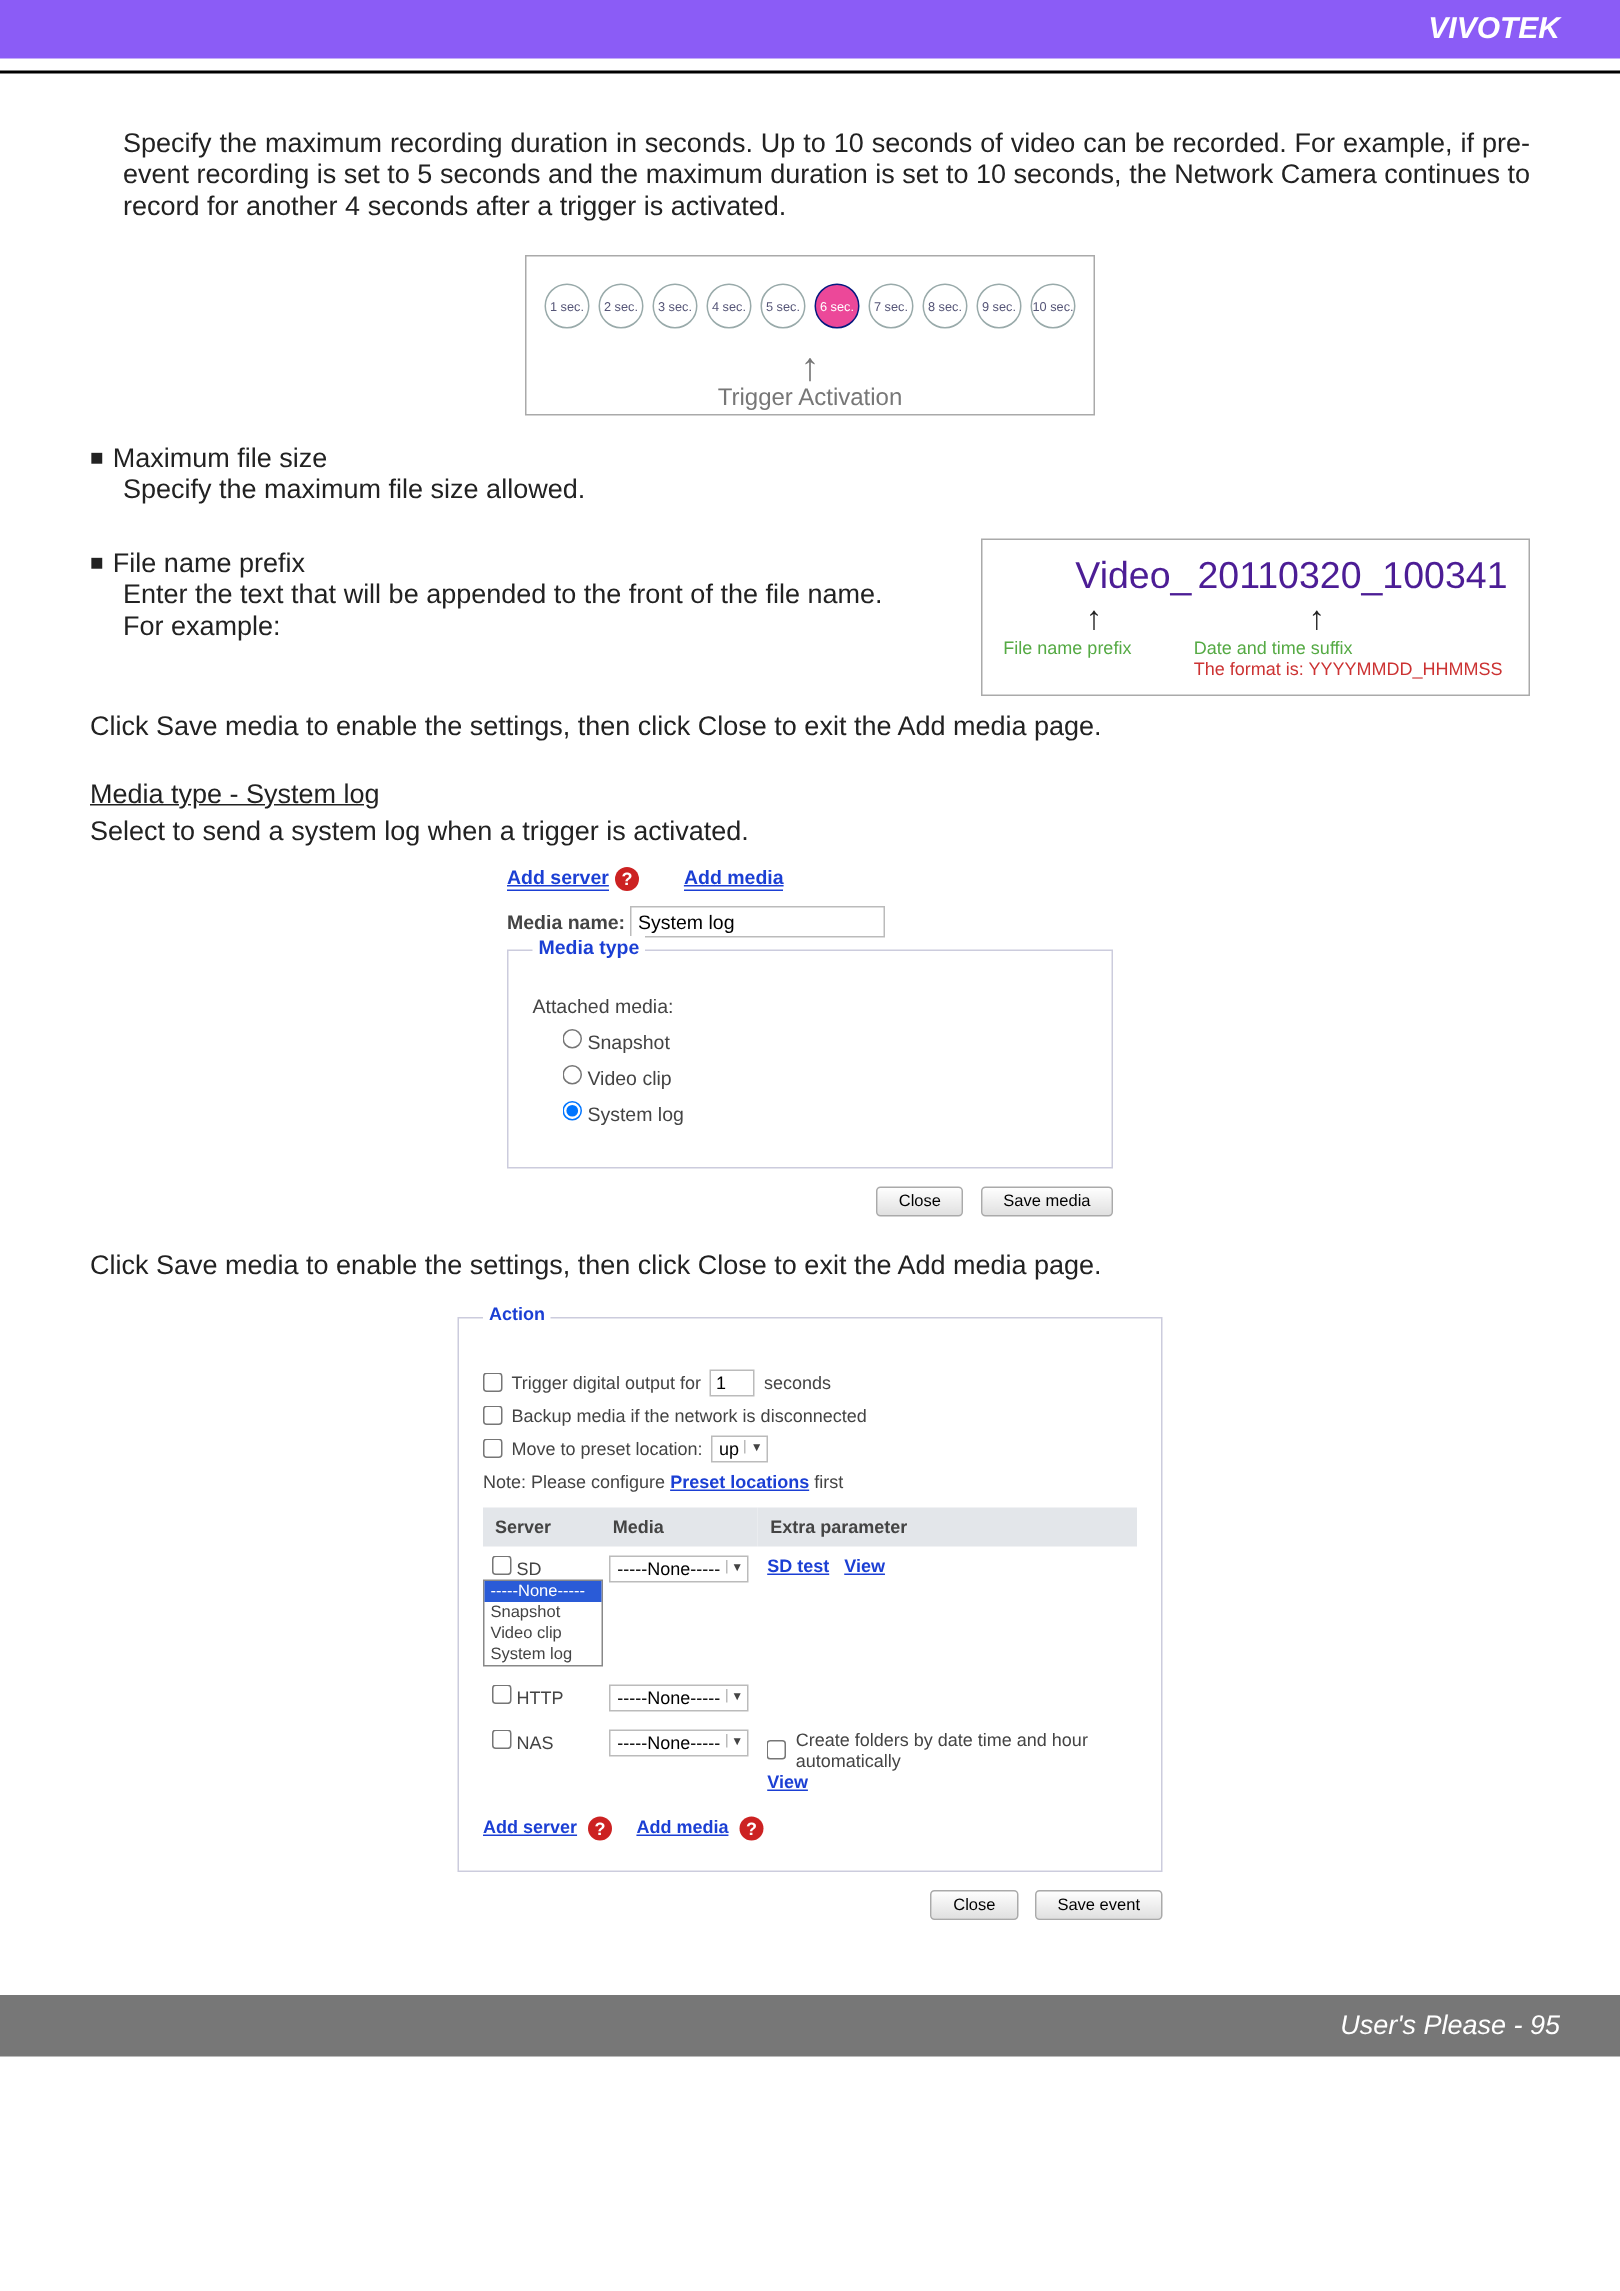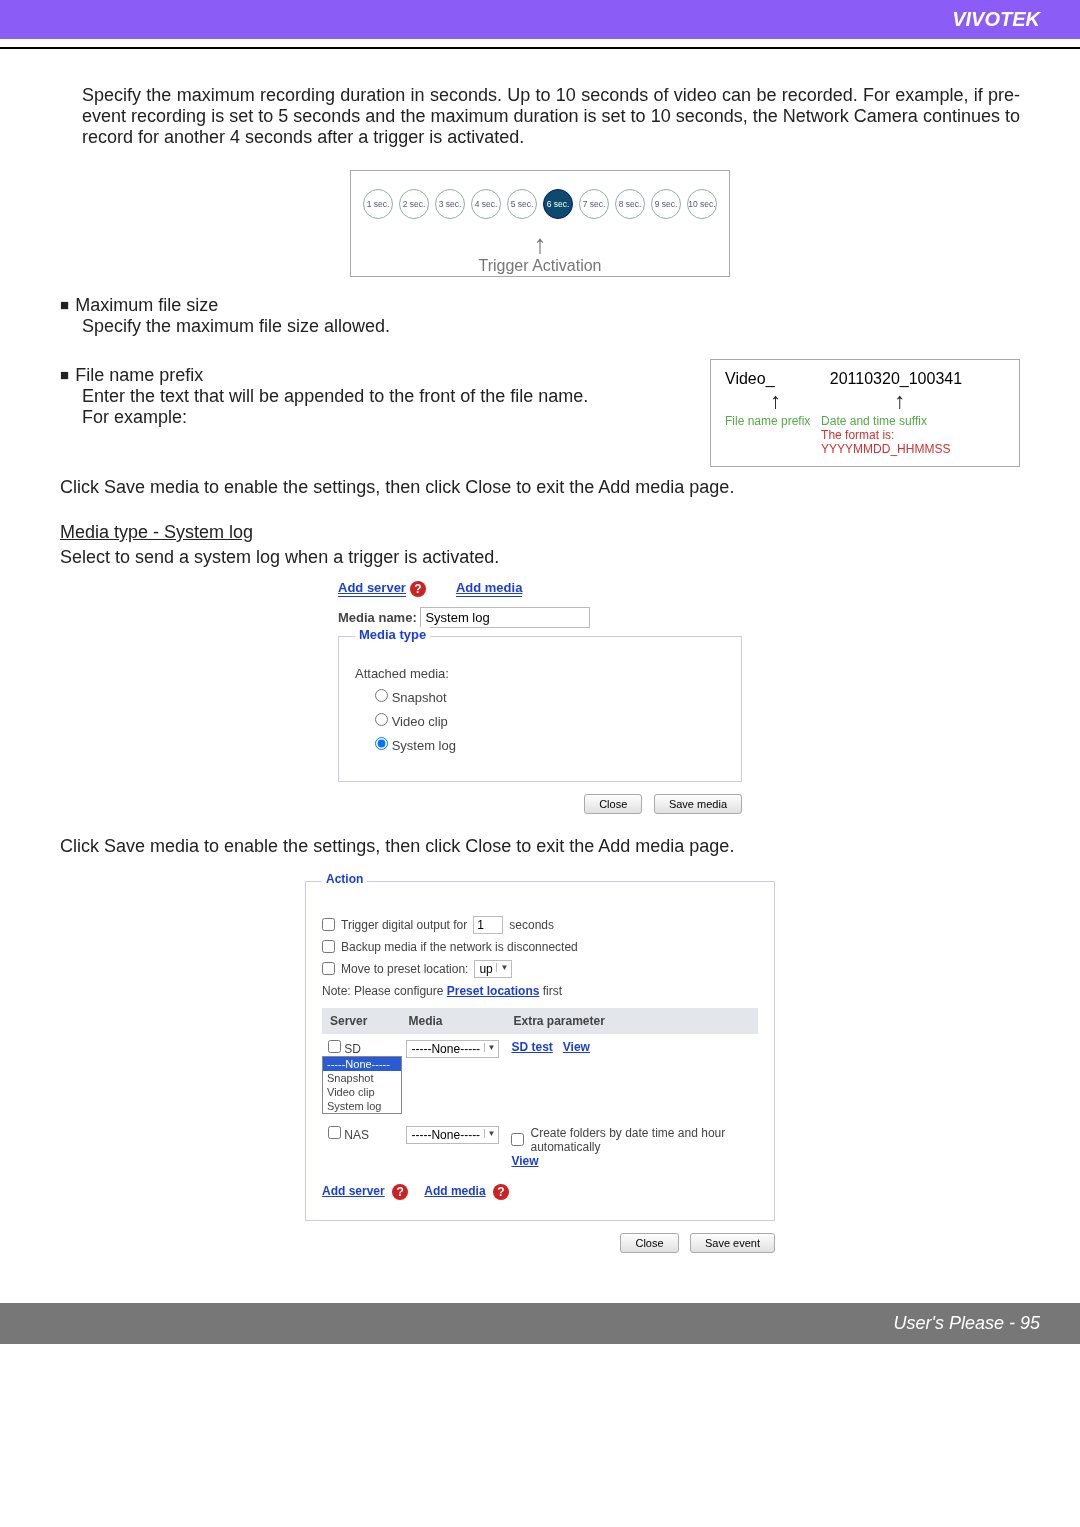--- a/index.html
+++ b/index.html
@@ -65,45 +65,46 @@
     border: 1px solid #9aa;
     background: #fff;
     color: #557;
     font-size: 8.5px;
     display: flex;
     align-items: center;
     justify-content: center;
     white-space: nowrap;
   }
   .sec-btn.active {
-    background: #0c4a6e;
+    background: #ec4899;
     color: #fff;
     border-color: #05197f;
   }
   .up-arrow {
     font-size: 26px;
     line-height: 1;
   }
   
   .fname-diagram-row {
     display: flex;
     align-items: flex-start;
     gap: 28px;
   }
   .fname-diagram {
     flex: 0 0 310px;
     border: 1px solid #aaa;
     padding: 10px 14px 10px 14px;
     font-size: 15px;
   }
   .fname-sample {
-    color: #000000;
-    font-size: 16px;
+    color: #4c1d95;
+    font-size: 25px;
     display: flex;
     gap: 4px;
+    margin-left: 48px;
   }
   .fname-arrows {
     display: flex;
     gap: 4px;
     text-align: center;
   }
   .fname-arrows > div { width: 50%; font-size: 22px; }
   .fname-labels {
     display: flex;
     gap: 6px;
@@ -360,20 +361,25 @@
             <td><input type="checkbox" style=""> <span>Email</span></td>
             <td style="height:24px"></td>
               <td></td>
           </tr>
           <tr>
             <td><input type="checkbox" style=""> <span>FTP</span></td>
             <td style="height:24px"></td>
               <td></td>
           </tr>
           <tr>
+            <td><input type="checkbox" style=""> <span>HTTP</span></td>
+            <td><span class="sel-wrap"><select class="sel"><option>-----None-----</option></select></span></td>
+            <td></td>
+          </tr>
+          <tr>
             <td><input type="checkbox" style=""> <span>NAS</span></td>
             <td><span class="sel-wrap"><select class="sel"><option>-----None-----</option></select></span></td>
             <td>
               <div class="check-row" style="margin:0">
                 <input type="checkbox" style="">
                 <span>Create folders by date time and hour automatically</span>
               </div>
               <a>View</a>
             </td>
           </tr>

